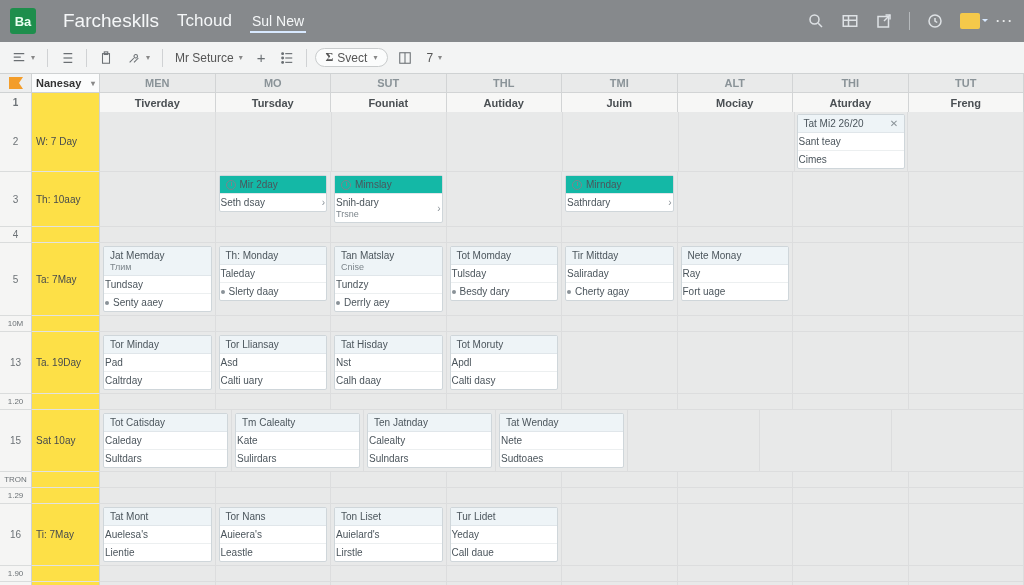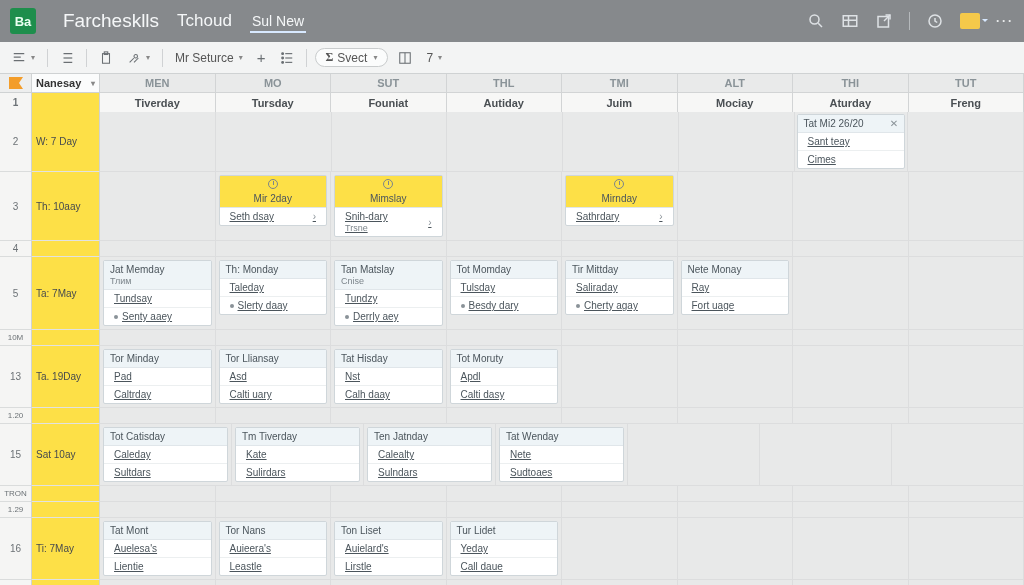--- a/index.html
+++ b/index.html
@@ -76,22 +76,22 @@
   .g-row{display:flex;min-height:27px;}
   .g-row.short{min-height:16px;}
   .rh{width:32px;background:#f5f5f4;border-right:1px solid #cfd2d3;border-bottom:1px solid #dadcdc;display:flex;align-items:center;justify-content:center;font-size:10px;color:#6c7276;}
   .rh.tiny{font-size:8px;}
   .lab{width:68px;background:#fde047;border-right:1px solid #cfd2d3;border-bottom:1px solid #e1e2e2;display:flex;align-items:center;padding:0 4px;font-size:10px;color:#464a4e;}
   .cell{flex:1 1 0;min-width:0;border-right:1px solid #dcddde;border-bottom:1px solid #dcddde;background:#e8e9e9;padding:3px;}
 
   
   .card{background:#fff;border:1px solid #cfd6da;border-radius:2px;font-size:10px;color:#4b555c;}
   .card .hd{background:#eef4f7;border-bottom:1px solid #e0e6ea;padding:3px 6px;display:flex;align-items:center;gap:4px;}
-  .card .hd.plain{background:#fde047;flex-direction:column;}
-  .card .ln{padding:3px 10px;border-bottom:1px solid #eceff0;display:flex;align-items:center;gap:4px;text-decoration:underline;}
+  .card .hd.plain{background:#14b8a6;}
+  .card .ln{padding:3px 1px;border-bottom:1px solid #eceff0;display:flex;align-items:center;gap:4px;}
   .card .ln:last-child{border-bottom:none;}
   .sub{font-size:9px;color:#7c858b;}
   .chev{margin-left:auto;color:#8a9298;font-size:10px;}
   .clock{width:10px;height:10px;border:1px solid #7c858b;border-radius:50%;position:relative;}
   .clock::after{content:"";position:absolute;left:4px;top:1px;width:1px;height:4px;background:#7c858b;}
   .dot{width:4px;height:4px;border-radius:50%;background:#8a9298;}
   .x{margin-left:auto;color:#8a9298;cursor:pointer;}
 
   
   .hdr-row{height:19px;}
@@ -457,21 +457,21 @@
     <div class="lab">Sat 10ay</div>
     <div class="cell">
         <div class="card">
       <div class="hd">Tot Catisday</div>
           <div class="ln">Caleday</div>
           <div class="ln">Sultdars</div>
         </div>
       </div>
     <div class="cell">
         <div class="card">
-      <div class="hd">Tm Tiverday</div>
+      <div class="hd">Tm Calealty</div>
           <div class="ln">Kate</div>
           <div class="ln">Sulirdars</div>
         </div>
       </div>
     <div class="cell">
         <div class="card">
       <div class="hd">Ten Jatnday</div>
           <div class="ln">Calealty</div>
           <div class="ln">Sulndars</div>
         </div>

